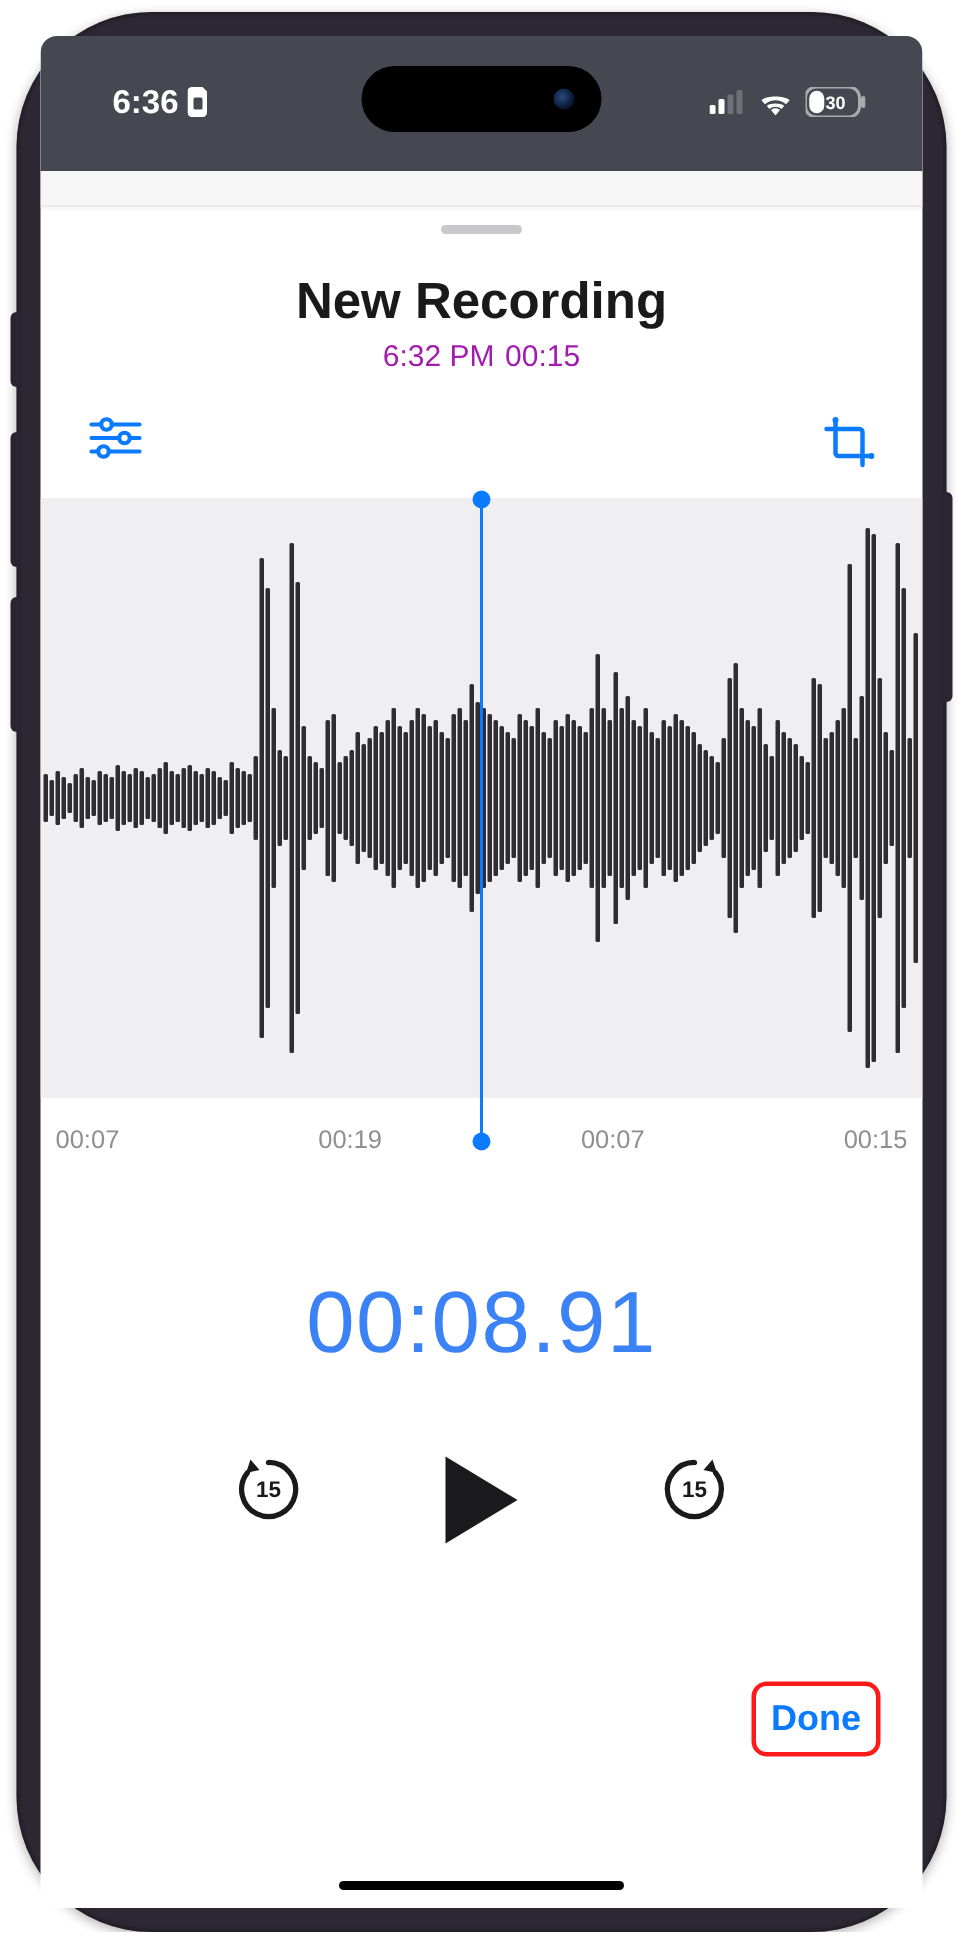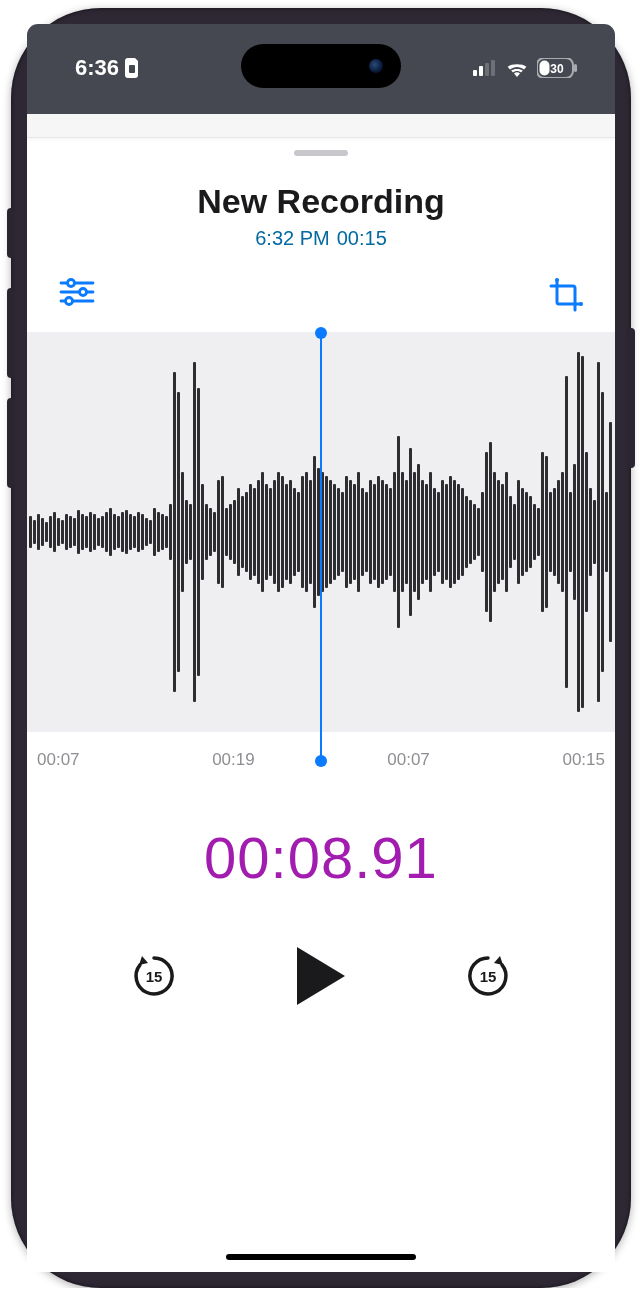--- a/index.html
+++ b/index.html
@@ -91,21 +91,21 @@
   }
   .title-block h1 {
     font-size: 34px;
     font-weight: 700;
     color: #1a1a1c;
   }
   .subtitle {
     display: flex;
     justify-content: center;
     gap: 7px;
-    color: #0369a1;
+    color: #a21caf;
     font-size: 20px;
     margin-top: 6px;
     align-items: flex-end;
   }
 
   .tool-row {
     display: flex;
     justify-content: space-between;
     padding: 20px 32px 8px 32px;
   }
@@ -164,30 +164,30 @@
     justify-content: space-between;
     padding: 18px 10px 0 10px;
     color: #8e8e93;
     font-size: 17px;
   }
 
   .big-time {
     text-align: center;
     font-size: 58px;
     font-weight: 500;
-    color: #a21caf;
-    margin-top: 54px;
+    color: #3b82f6;
+    margin-top: 78px;
     letter-spacing: 1px;
   }
 
   .playback-controls {
     display: flex;
     justify-content: center;
-    align-items: center;
-    gap: 115px;
+    align-items: flex-start;
+    gap: 90px;
     margin-top: 54px;
   }
   .play-btn svg { display:block; }
   .skip-btn { position: relative; width: 48px; height: 48px; }
   .skip-btn svg { display:block; }
   .skip-btn .num { position:absolute; top:50%; left:50%; transform:translate(-50%,-46%); font-size:15px; font-weight:600; color:#1a1a1c;}
 
   .bottom-row {
     position: relative;
     margin-top: 70px;
@@ -492,18 +492,19 @@
       <span class="skip-btn">
         <svg width="48" height="48" viewBox="0 0 48 48" fill="none" stroke="#1a1a1c" stroke-width="3.5" stroke-linecap="round">
           <path d="M24 6a18 18 0 1 0 14 6.8"></path>
           <path d="M36 4l3 9-9-2" fill="#1a1a1c" stroke="none"></path>
         </svg>
         <span class="num">15</span>
       </span>
     </div>
 
     <div class="bottom-row">
+      <button class="done-btn">Done</button>
     </div>
 
     <div class="home-indicator"></div>
 
   </div>
 </div>
 
 </body></html>

